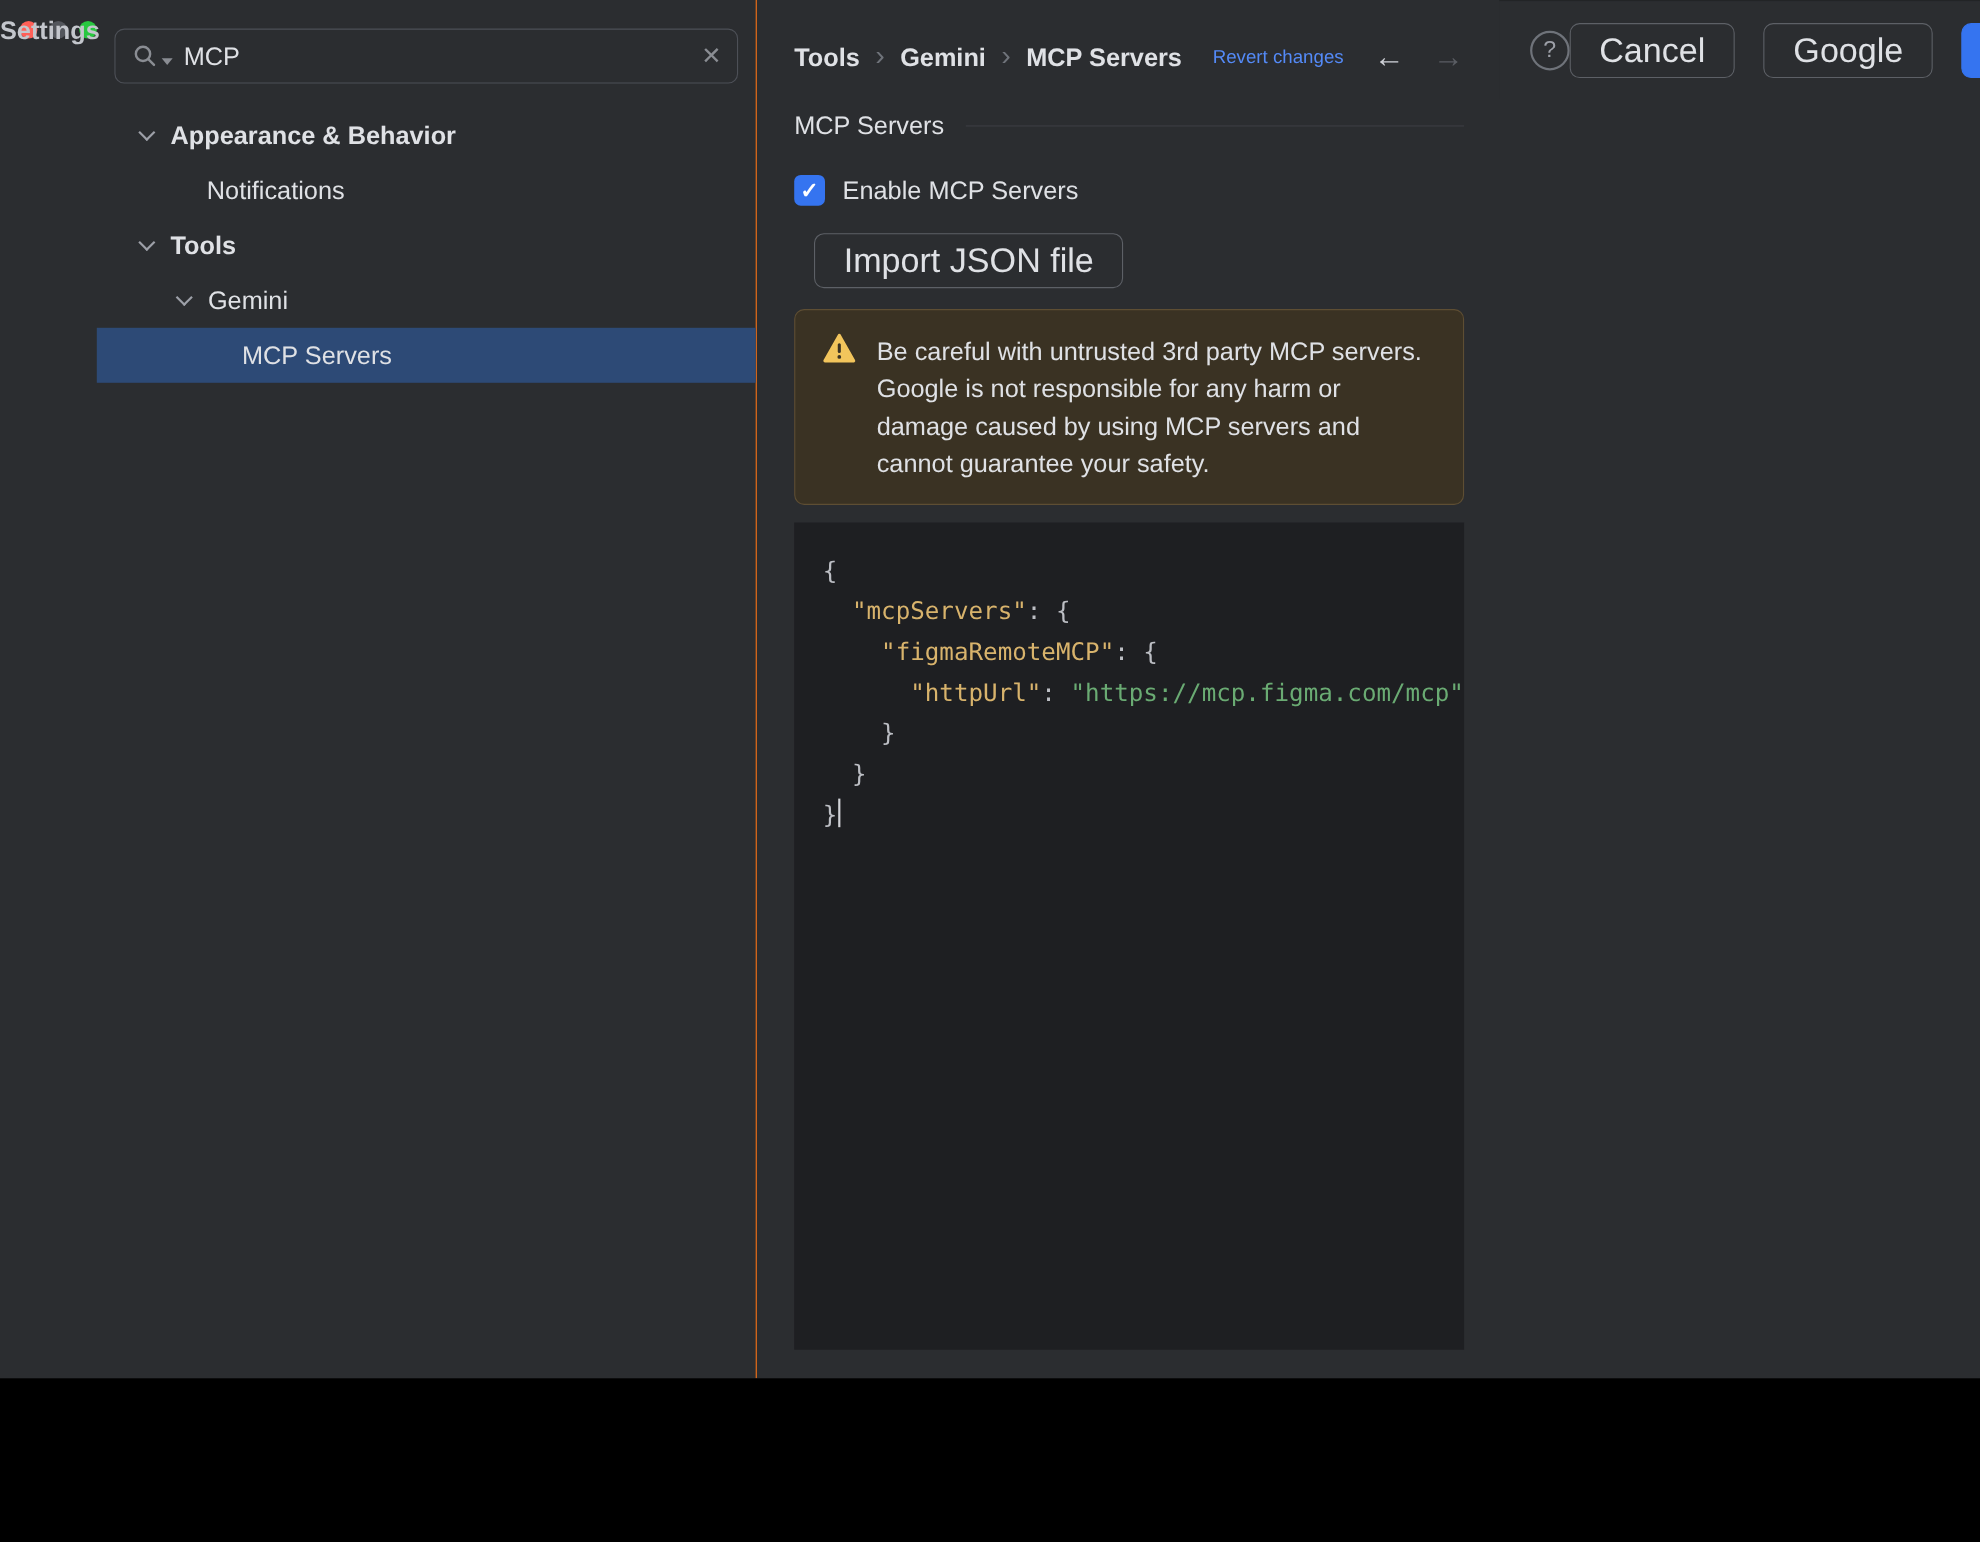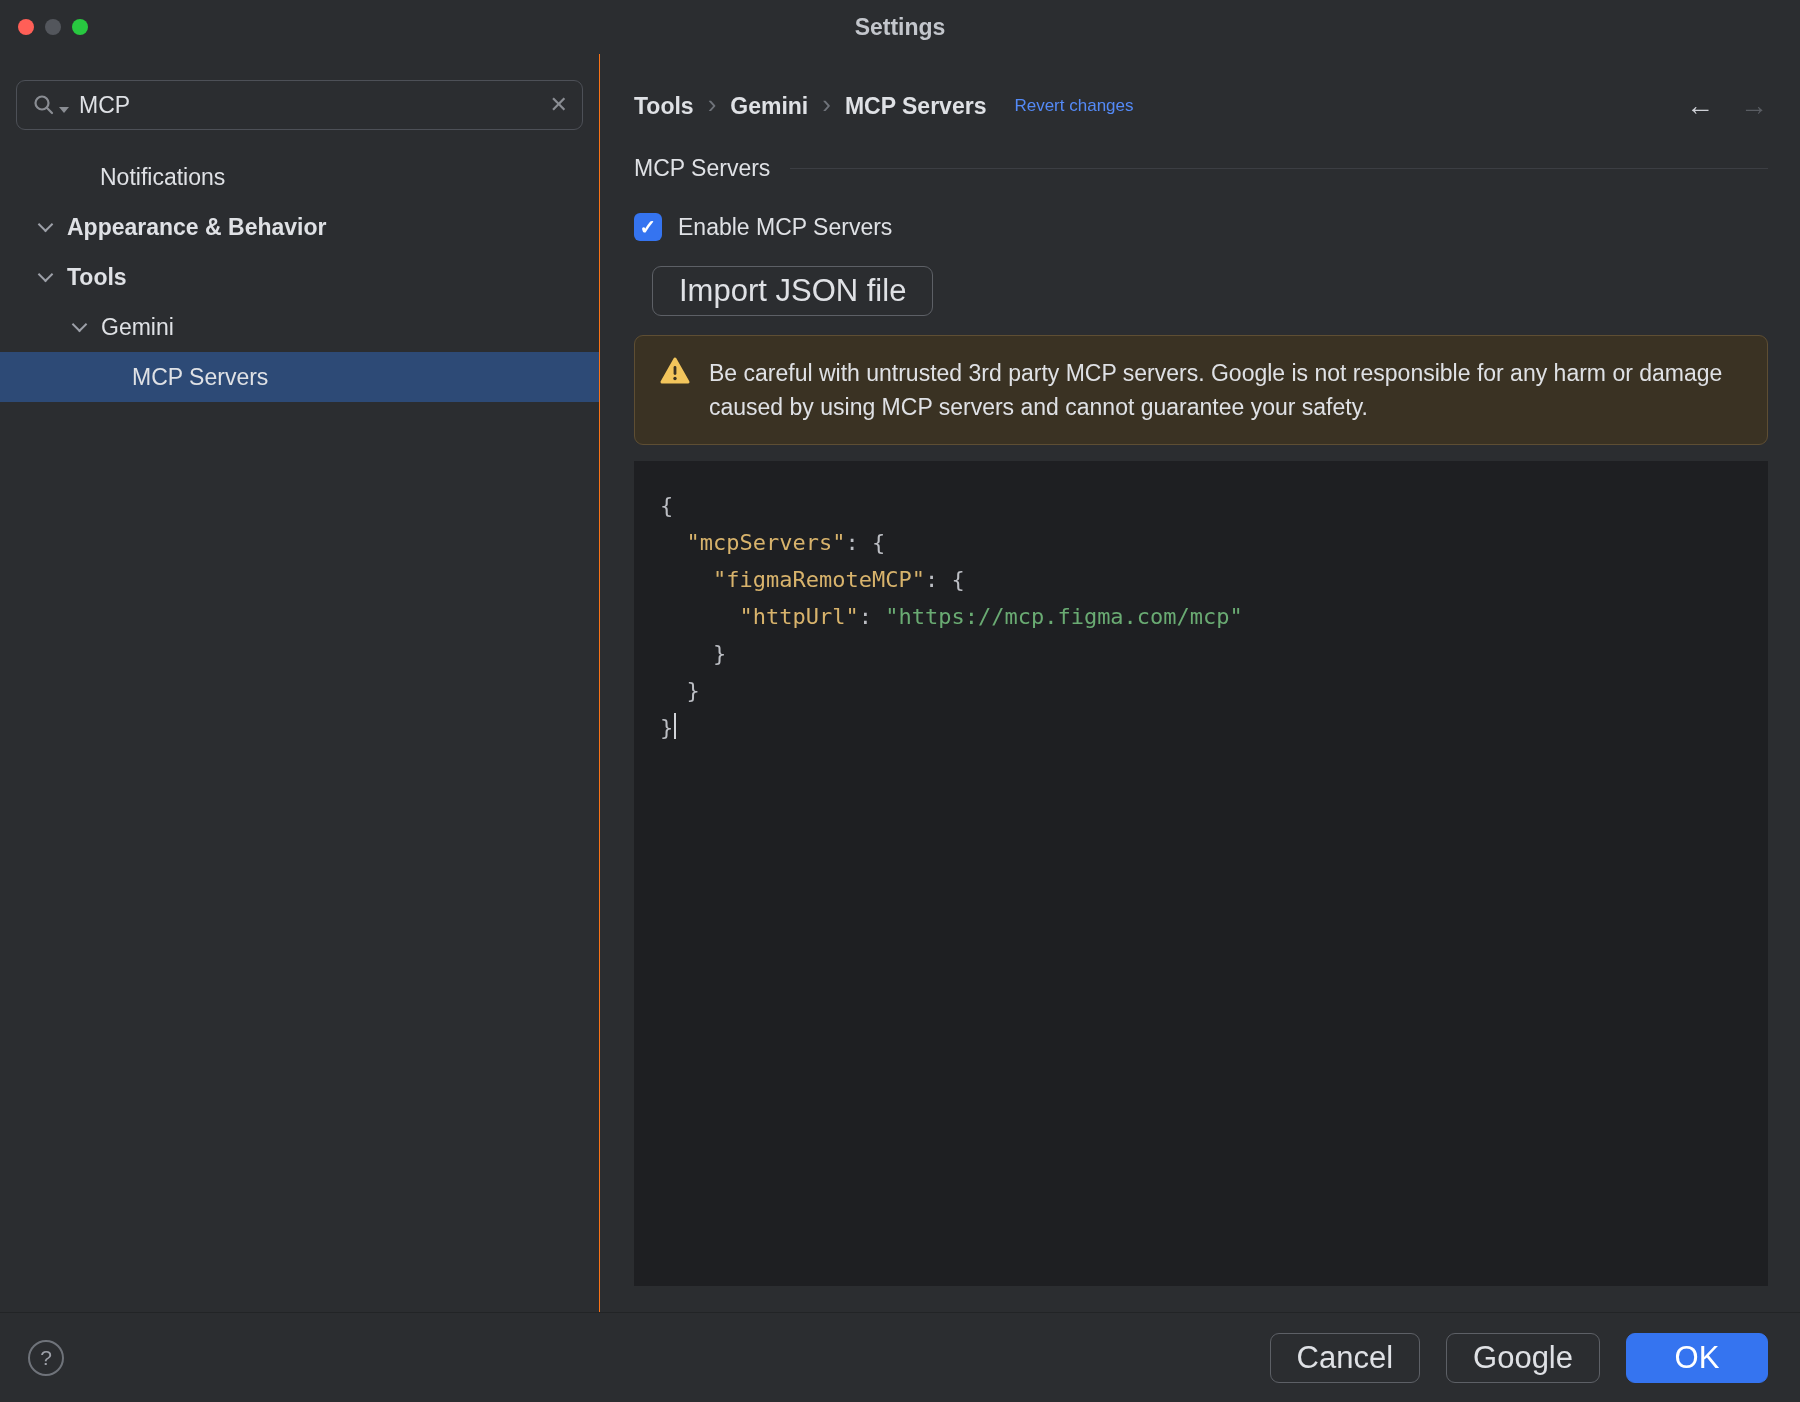--- a/index.html
+++ b/index.html
@@ -14,21 +14,21 @@
     --warning-bg:#3a3223;
     --warning-border:#5e4e33;
     --warning-icon:#f2c55c;
     --syntax-key:#d8b36c;
     --syntax-string:#6aab73;
     --syntax-punct:#bcbec4;
   }
   *{margin:0;padding:0;box-sizing:border-box;}
   html,body{width:1800px;height:1402px;background:#000;}
   body{font-family:"Liberation Sans", sans-serif;color:var(--text);}
-  .window{width:1800px;height:1402px;background:var(--panel-bg);display:flex;flex-direction:column;overflow:hidden;position:relative;}
+  .window{width:1800px;height:1253px;background:var(--panel-bg);display:flex;overflow:hidden;position:relative;}
 
   
   .titlebar{height:54px;flex:0 0 54px;display:flex;align-items:center;position:relative;}
   .traffic-lights{display:flex;gap:11px;margin-left:18px;}
   .tl{width:16px;height:16px;border-radius:50%;display:inline-block;cursor:default;}
   .tl.red{background:#ff5f57;}
   .tl.gray{background:#53565c;}
   .tl.green{background:#28c840;}
   .win-title{position:absolute;left:0;right:0;text-align:center;font-size:23px;font-weight:700;color:#c3c6cc;pointer-events:none;}
 
@@ -124,26 +124,26 @@
             <circle cx="11" cy="11" r="6.5" stroke="#8a8d93" stroke-width="2.2" fill="none"></circle>
             <line x1="15.8" y1="15.8" x2="21" y2="21" stroke="#8a8d93" stroke-width="2.2" stroke-linecap="round"></line>
           </svg>
           <span class="search-caret"></span>
         </span>
         <input class="search-input" type="text" value="MCP" style="">
         <span class="search-clear">✕</span>
       </div>
 
       <div class="tree">
-        <div class="tree-row pad1-label">
-          <span class="tree-label">Notifications</span>
-        </div>
         <div class="tree-row bold pad0">
           <span class="chev"></span>
           <span class="tree-label g0">Appearance &amp; Behavior</span>
+        </div>
+        <div class="tree-row pad1-label">
+          <span class="tree-label">Notifications</span>
         </div>
         <div class="tree-row bold pad0">
           <span class="chev"></span>
           <span class="tree-label g0">Tools</span>
         </div>
         <div class="tree-row pad1-chev">
           <span class="chev"></span>
           <span class="tree-label g0">Gemini</span>
         </div>
         <div class="tree-row selected pad2-label">

